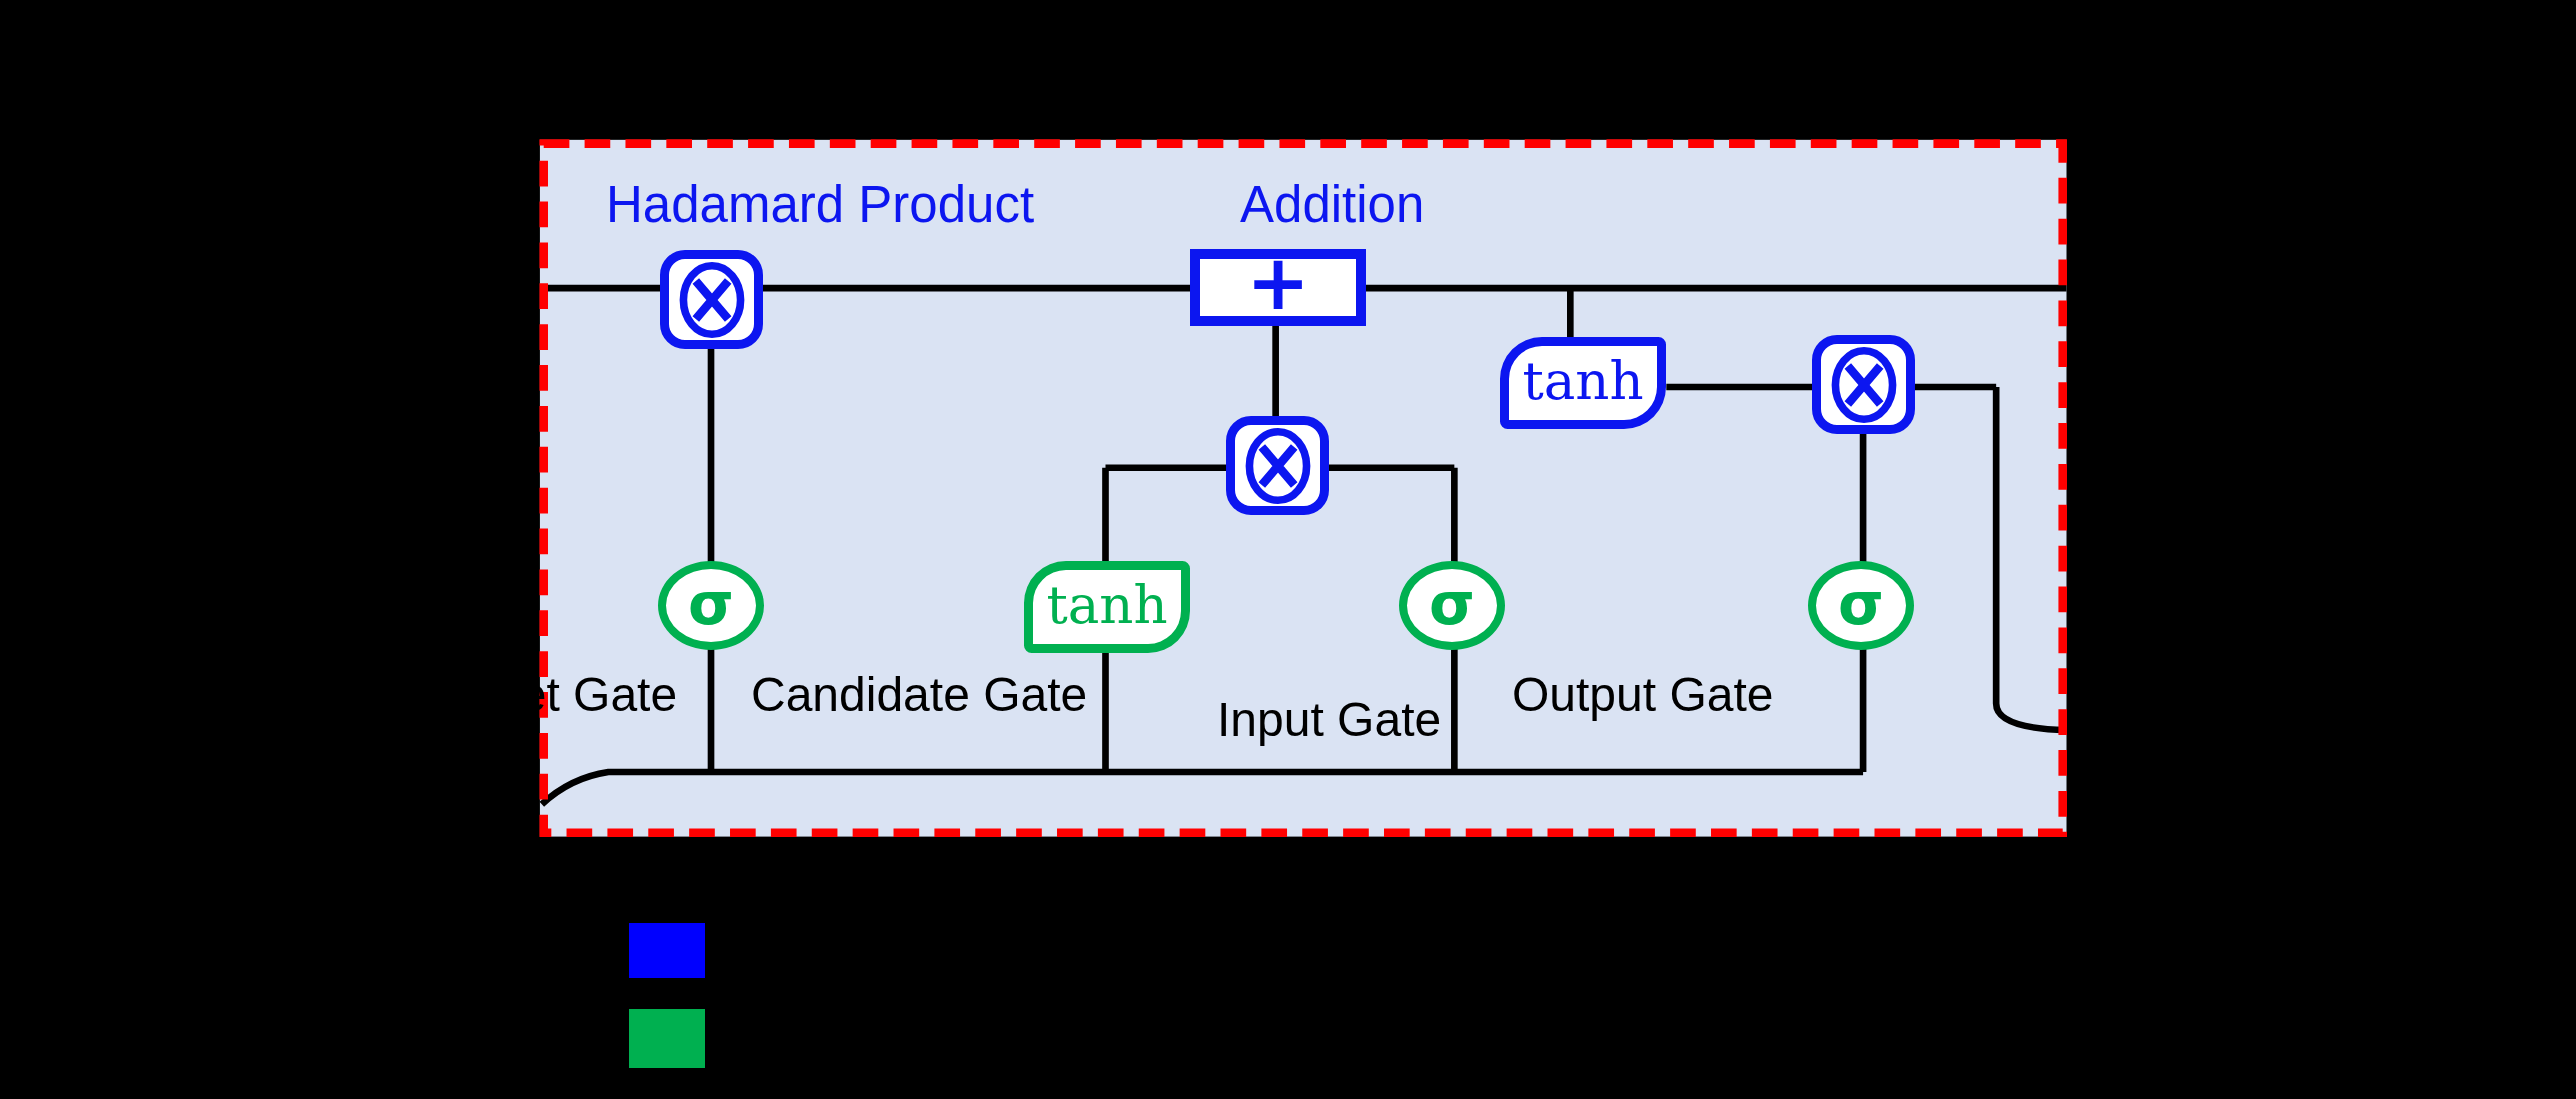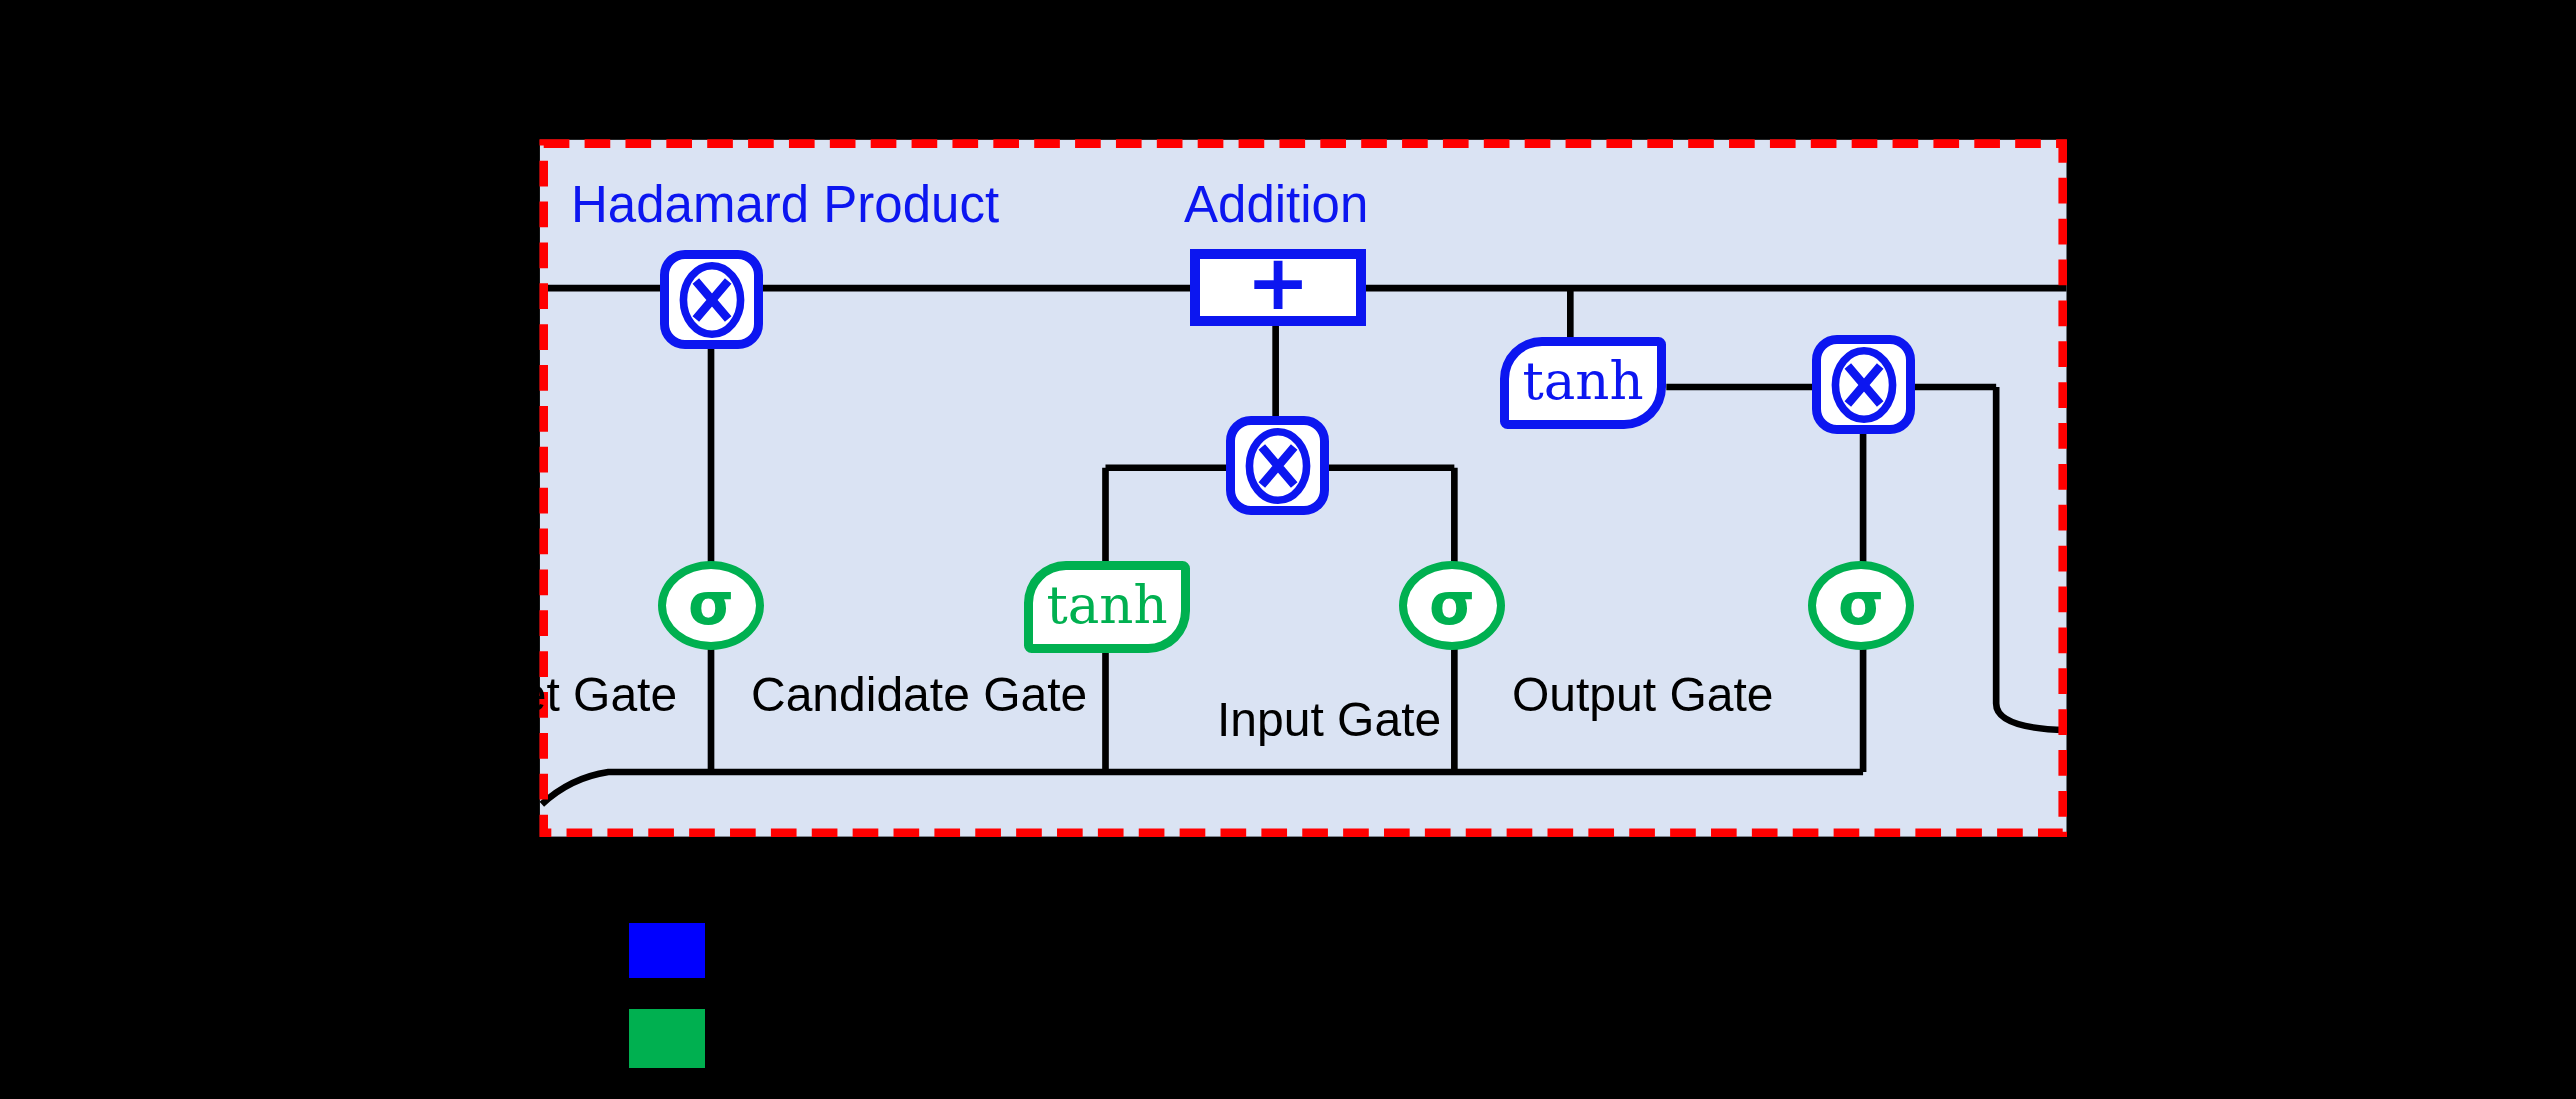--- a/index.html
+++ b/index.html
@@ -71,22 +71,22 @@
       <path d="M1652 303 V360"></path>
       <path d="M1753 407 H2100"></path>
       <path d="M1960 404 V812"></path>
       <path d="M2100 407 V740 Q2100 766 2174 768"></path>
       <path d="M570 846 Q600 818 640 812 H1960"></path>
     </g>
 
     <rect x="572" y="151" width="1598" height="725" fill="none" stroke="#FF0000" stroke-width="9" stroke-dasharray="27 16"></rect>
   </svg>
 
-  <div class="abs lbl-blue" style="left:571px;top:179px;">Hadamard Product</div>
-  <div class="abs lbl-blue" style="left:1184px;top:179px;">Addition</div>
+  <div class="abs lbl-blue" style="left:606px;top:179px;">Hadamard Product</div>
+  <div class="abs lbl-blue" style="left:1240px;top:179px;">Addition</div>
 
   <div class="abs node-mult" style="left:660px;top:250px;">
     <svg width="84" height="80" viewBox="0 0 88 84">
       <g stroke="#0C16F0" fill="none">
         <ellipse cx="44" cy="42" rx="30" ry="36" stroke-width="8"></ellipse>
         <path d="M27 22 L61 62 M61 22 L27 62" stroke-width="9"></path>
       </g>
     </svg>
   </div>
   <div class="abs node-mult" style="left:1226px;top:416px;">

